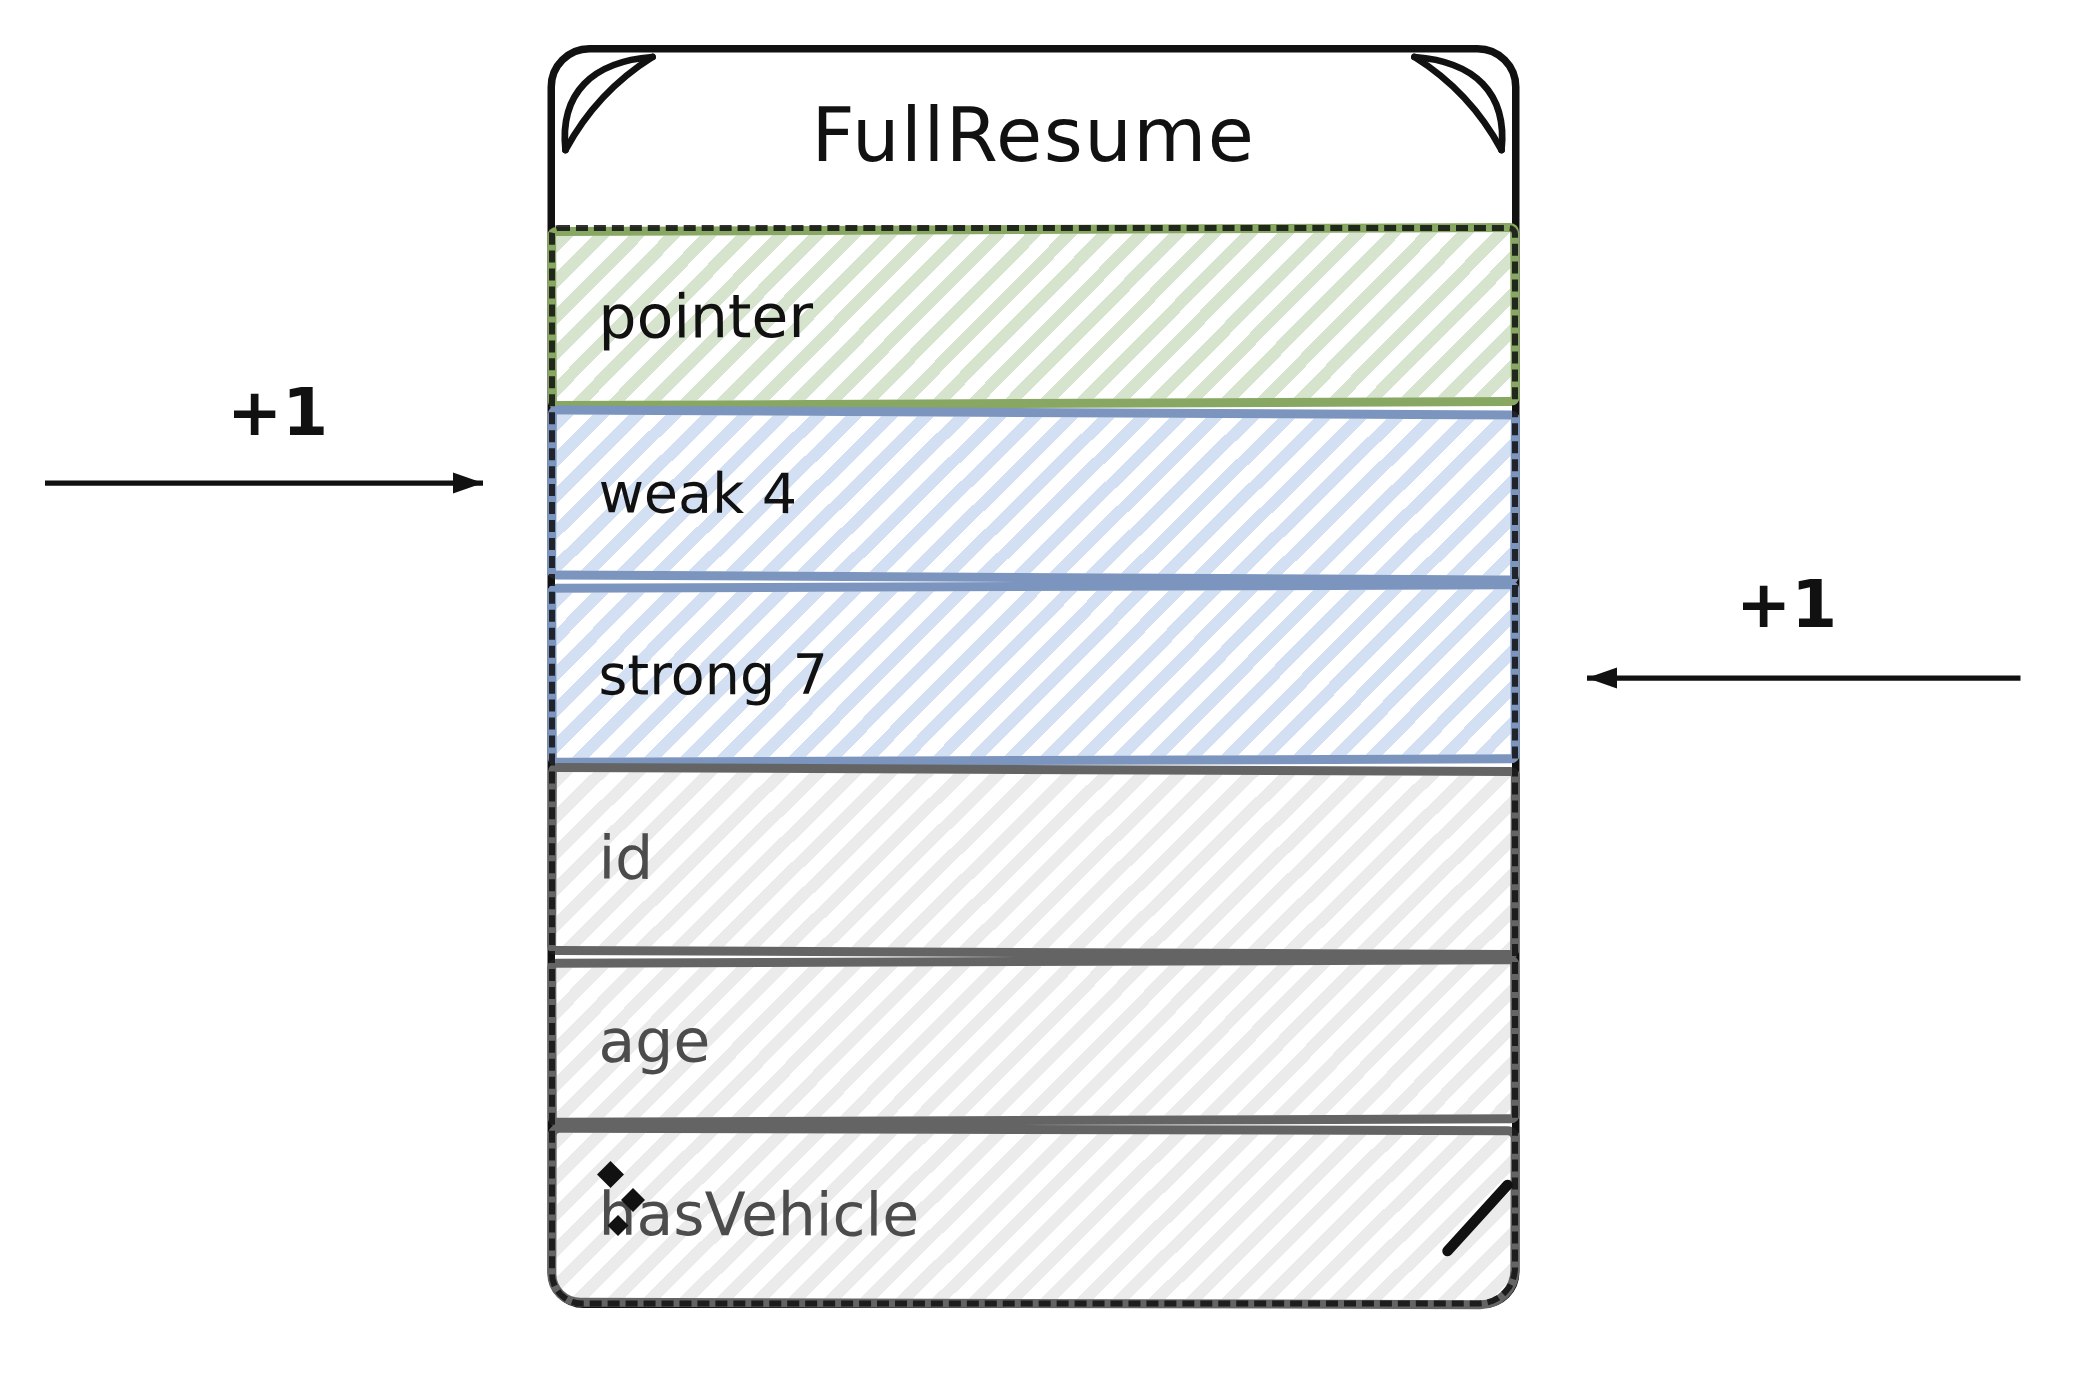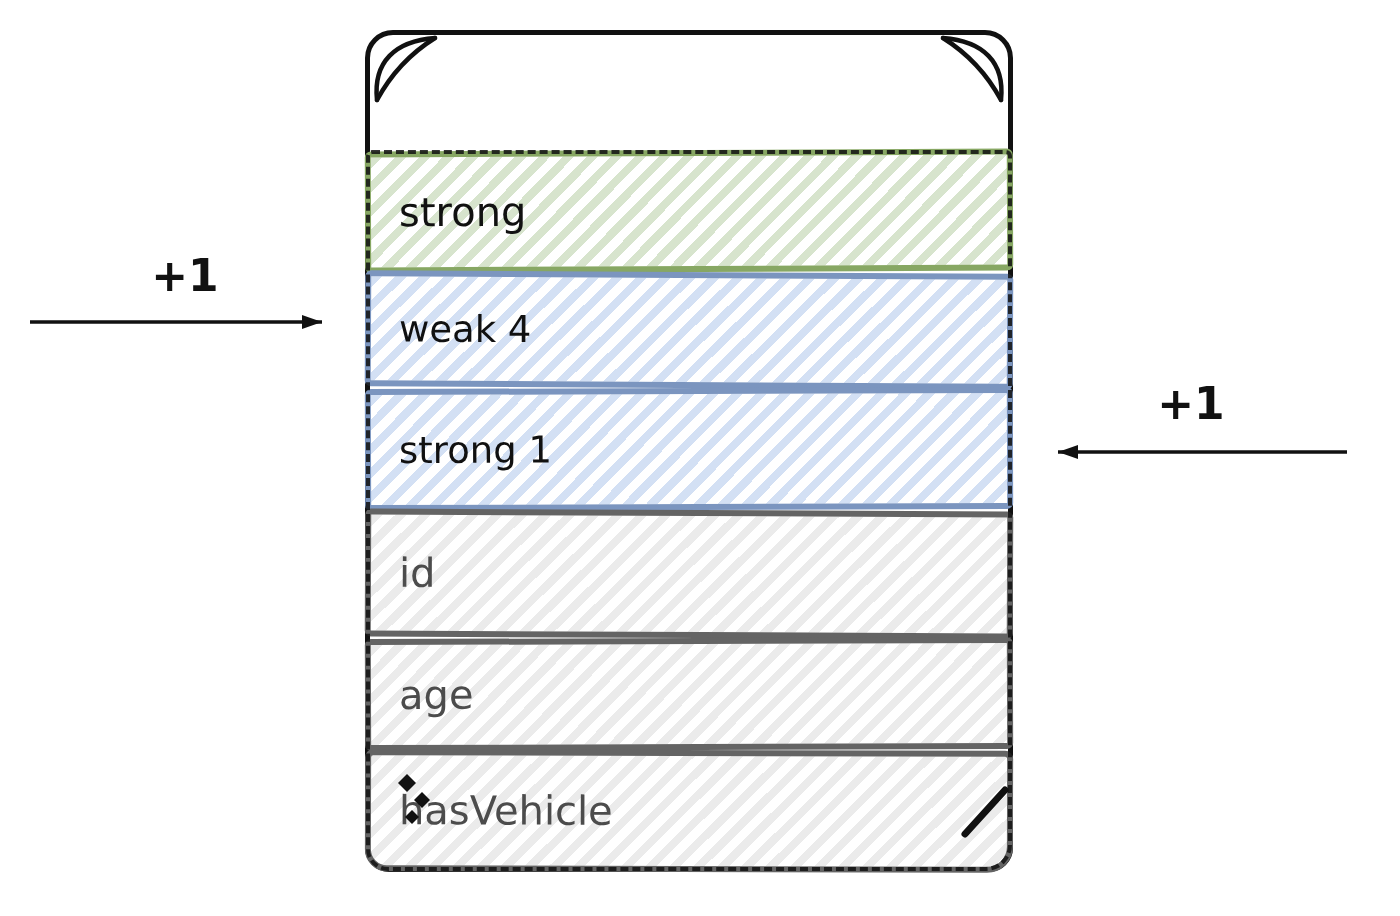--- a/index.html
+++ b/index.html
@@ -129,29 +129,30 @@
   .arrow-label-right { left: 1146px; top: 378px; }
 </style>
 </head>
 <body>
 
 <div class="canvas">
 
   <div class="entity">
     <div class="entity-outline"></div>
 
+    <div class="entity-title">FullResume</div>
 
     <div class="row green row-pointer">
-      <span>strong</span>
+      <span>pointer</span>
     </div>
     <div class="row blue row-weak-1">
       <span>weak 4</span>
     </div>
     <div class="row blue row-strong-1">
-      <span>strong 1</span>
+      <span>strong 7</span>
     </div>
     <div class="row gray row-id">
       <span>id</span>
     </div>
     <div class="row gray row-age">
       <span>age</span>
     </div>
     <div class="row gray row-hasvehicle">
       <span>hasVehicle</span>
     </div>

